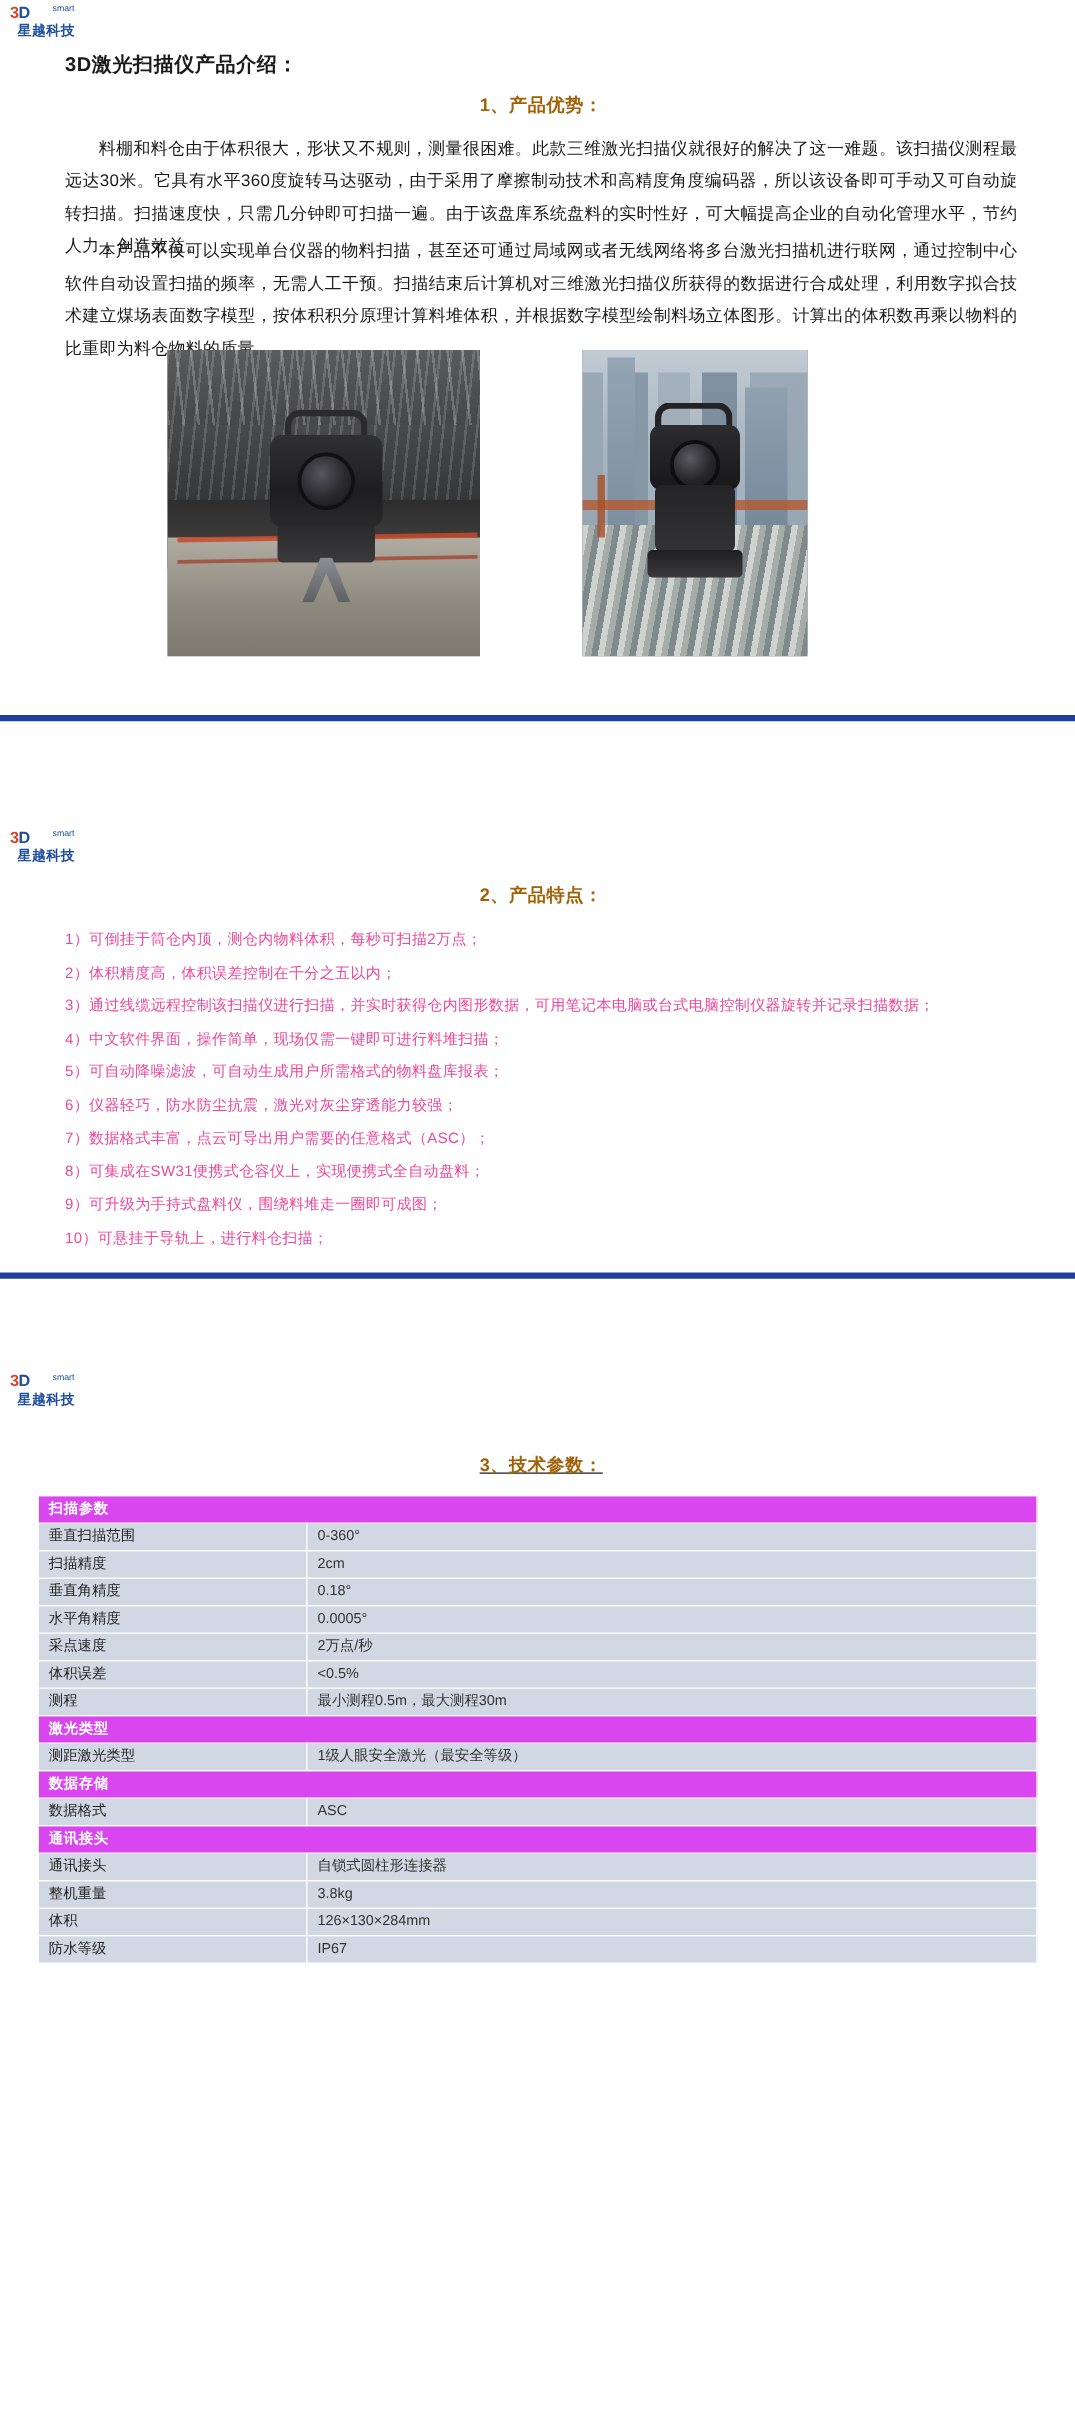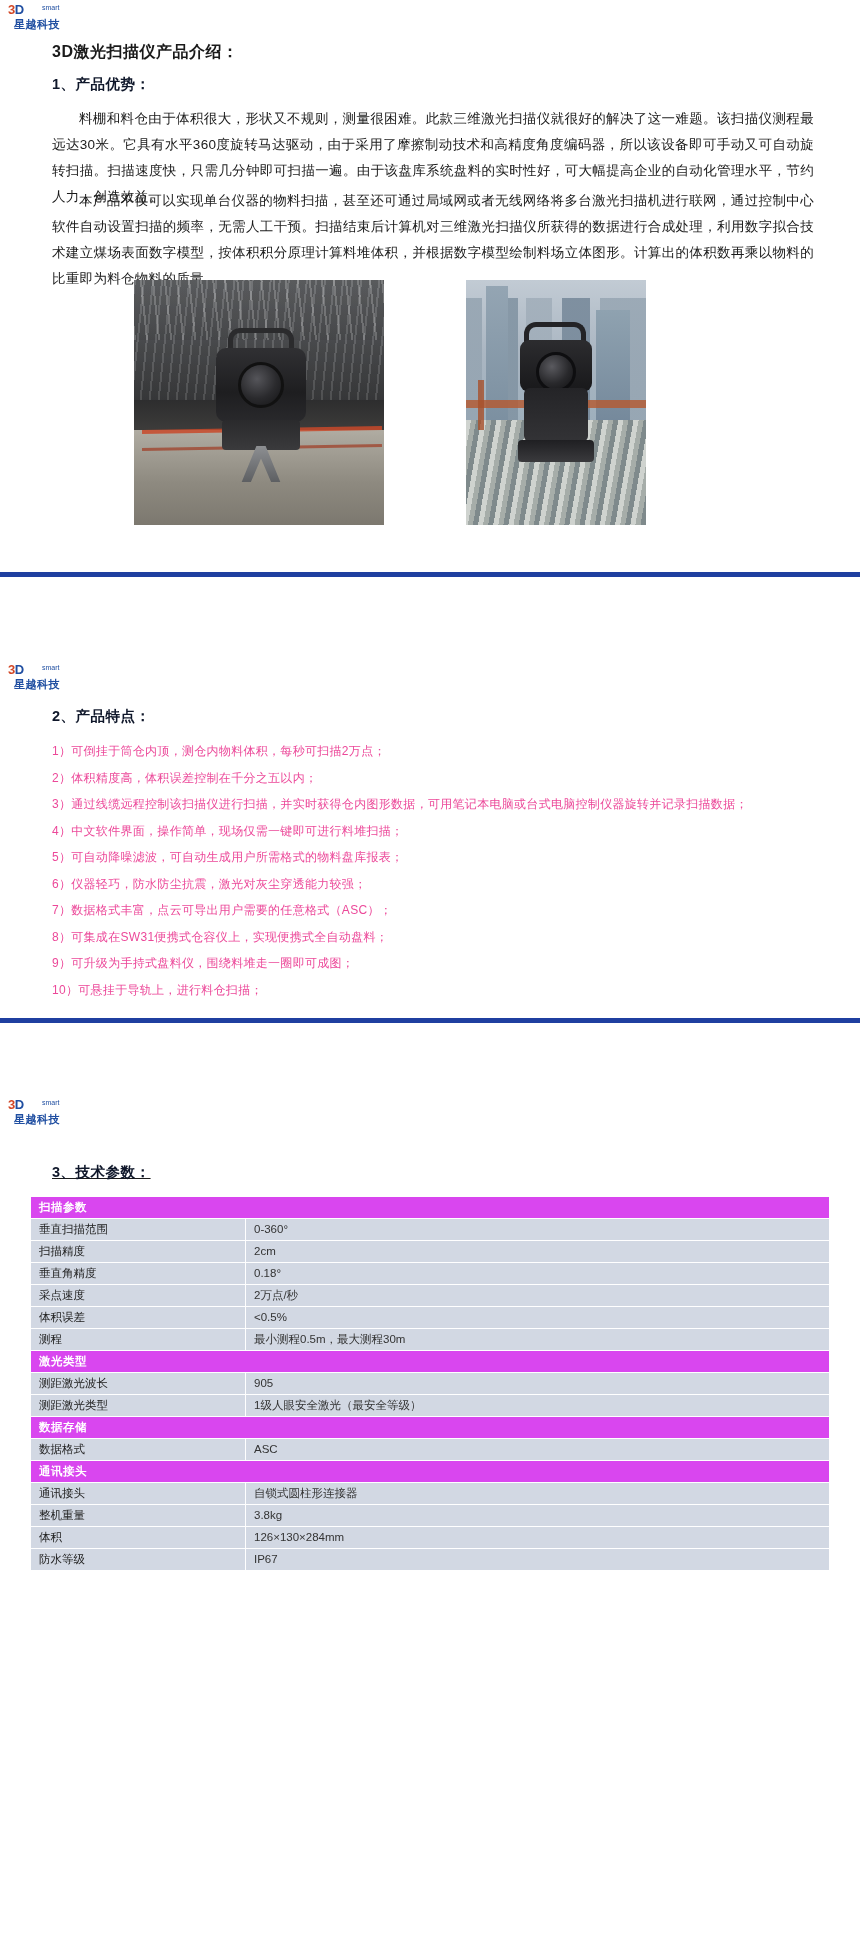--- a/index.html
+++ b/index.html
@@ -71,23 +71,24 @@
     font-size: 16px;
     font-weight: bold;
     color: #1a1a1a;
     margin: 0;
     letter-spacing: 0.5px;
   }
 
   h2.sec-title {
     font-size: 14.5px;
     font-weight: bold;
-    color: #0f172a;
+    color: #a16207;
     margin: 0;
     letter-spacing: 0.5px;
+    text-align: center;
   }
 
   p.para {
     font-size: 13.5px;
     line-height: 26px;
     margin: 0;
     color: #1a1a1a;
     text-align: justify;
     text-indent: 2em;
     letter-spacing: 0.3px;
@@ -449,39 +450,39 @@
         </tr>
         <tr class="row">
           <td class="k">扫描精度</td>
           <td class="v">2cm</td>
         </tr>
         <tr class="row">
           <td class="k">垂直角精度</td>
           <td class="v">0.18°</td>
         </tr>
         <tr class="row">
+          <td class="k">水平角精度</td>
+          <td class="v">0.0005°</td>
+        </tr>
+        <tr class="row">
           <td class="k">采点速度</td>
           <td class="v">2万点/秒</td>
         </tr>
         <tr class="row">
           <td class="k">体积误差</td>
           <td class="v">&lt;0.5%</td>
         </tr>
         <tr class="row">
           <td class="k">测程</td>
           <td class="v">最小测程0.5m，最大测程30m</td>
         </tr>
         <tr class="group">
           <td colspan="2">激光类型</td>
         </tr>
         <tr class="row">
-          <td class="k">测距激光波长</td>
-          <td class="v">905</td>
-        </tr>
-        <tr class="row">
           <td class="k">测距激光类型</td>
           <td class="v">1级人眼安全激光（最安全等级）</td>
         </tr>
         <tr class="group">
           <td colspan="2">数据存储</td>
         </tr>
         <tr class="row">
           <td class="k">数据格式</td>
           <td class="v">ASC</td>
         </tr>

